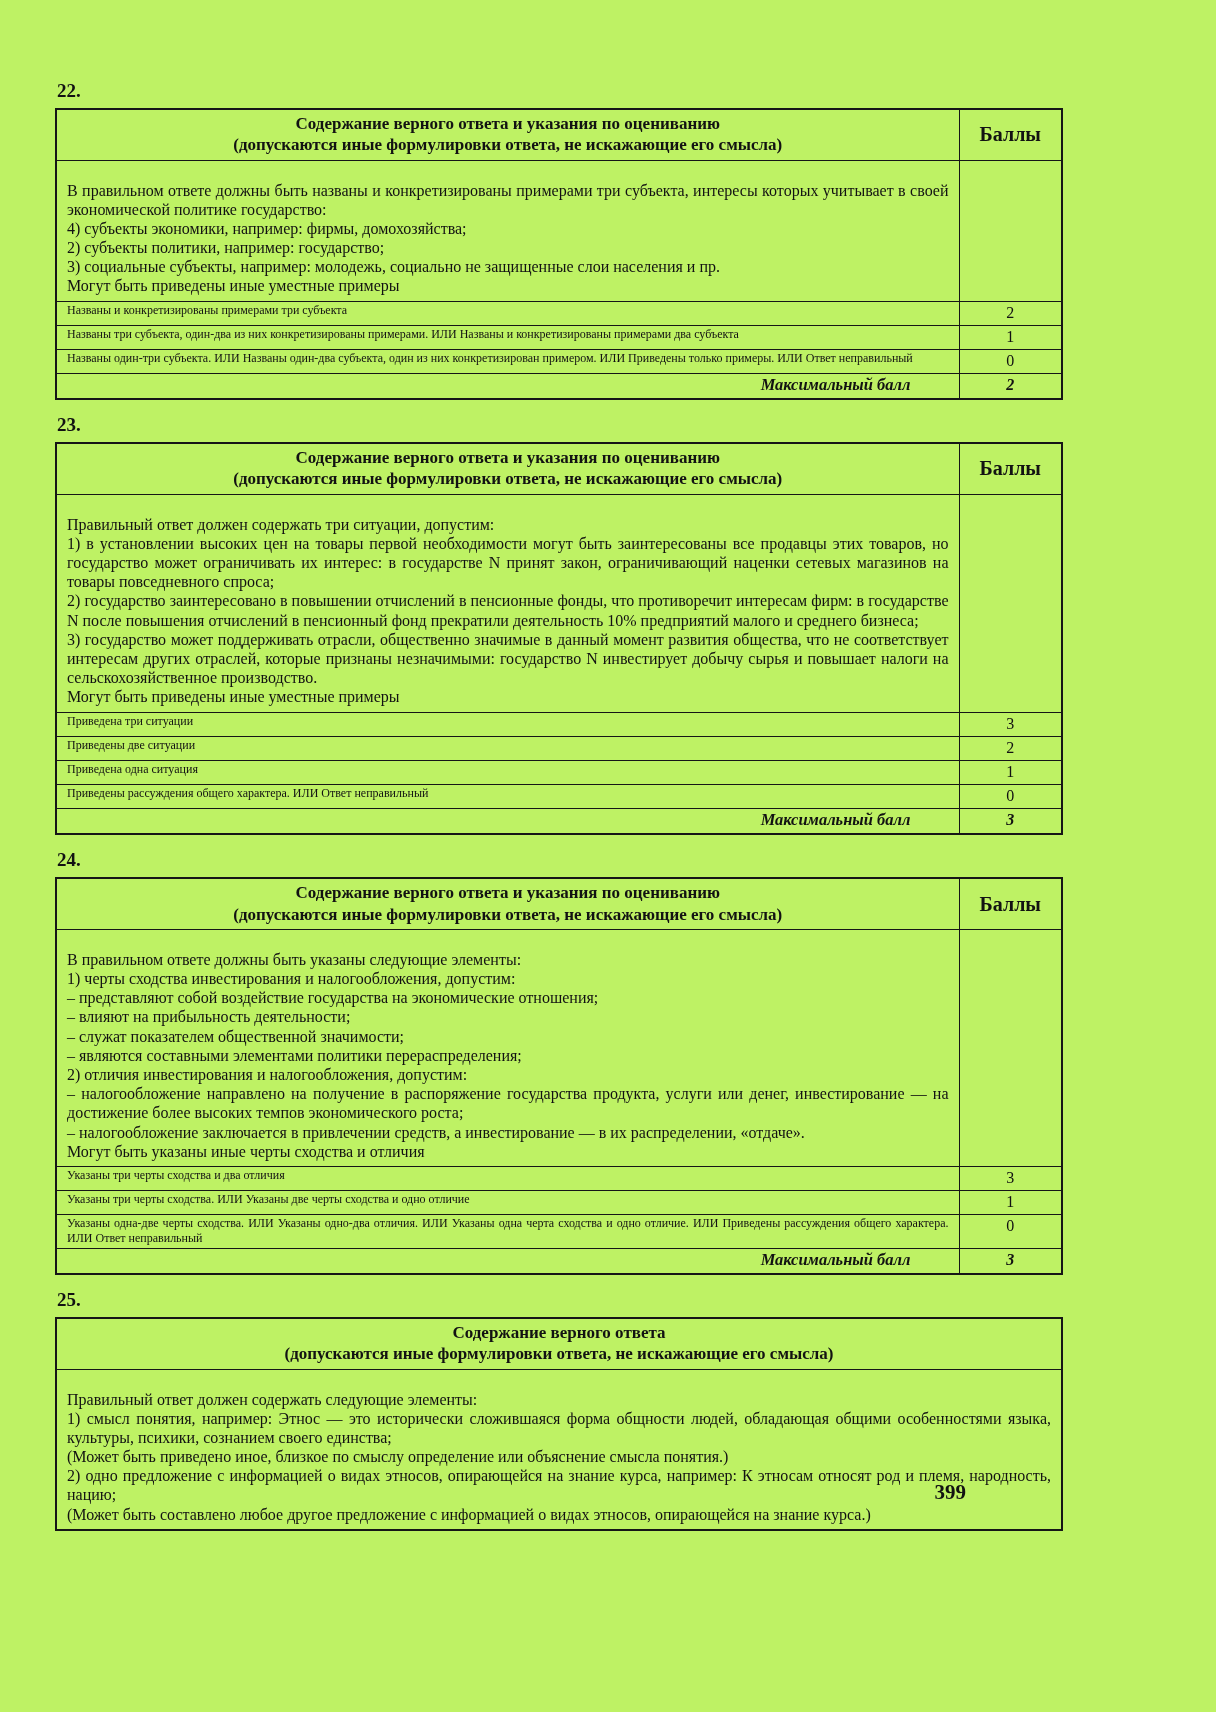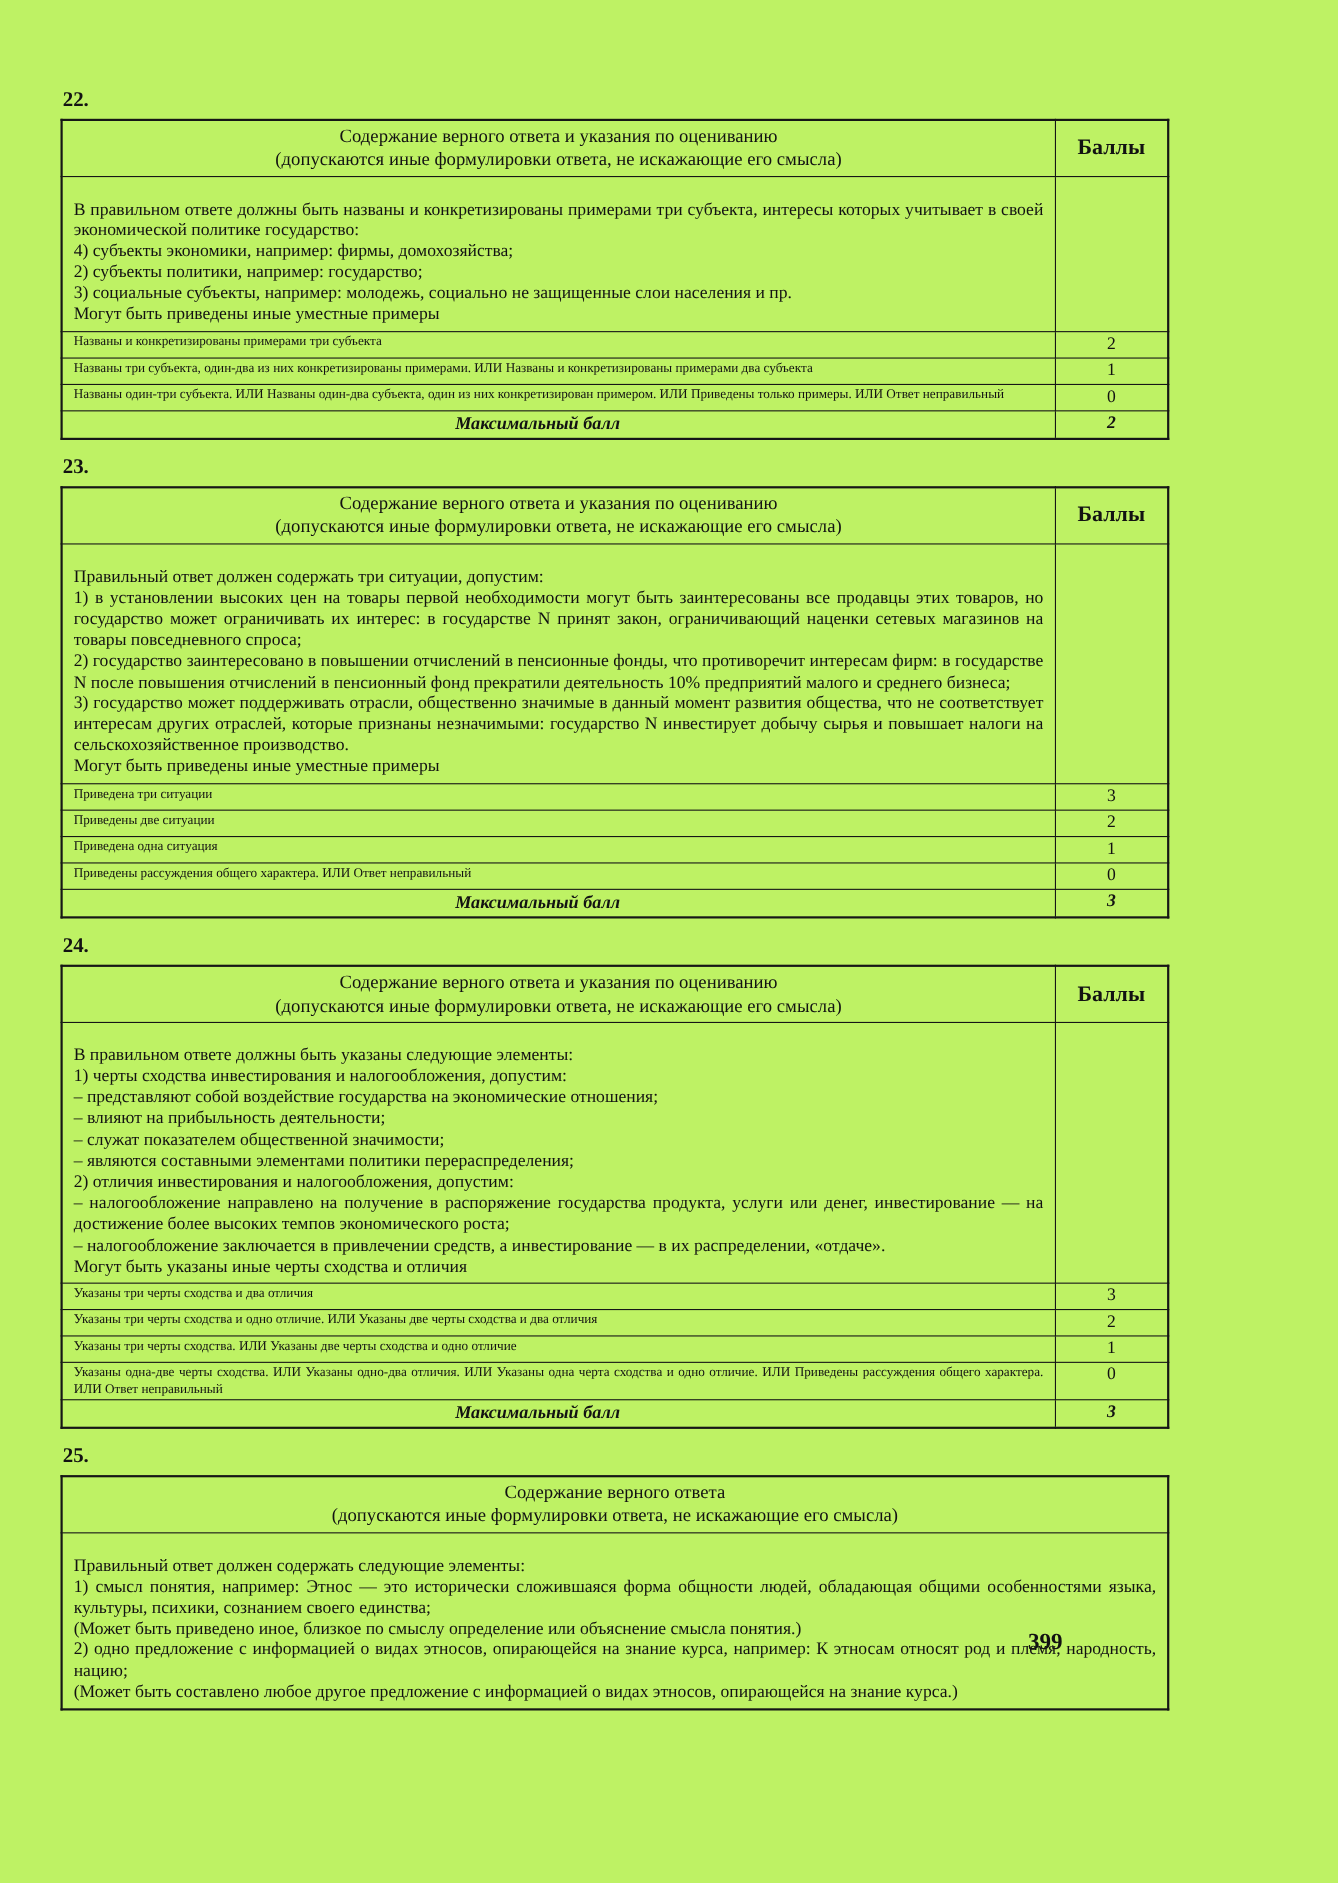--- a/index.html
+++ b/index.html
@@ -26,21 +26,21 @@
     width: 1006px;
     border: 2px solid #161616;
     table-layout: fixed;
   }
   table.rubric th, table.rubric td {
     border: 1px solid #161616;
   }
   col.c-main { width: 903px; }
   col.c-score { width: 103px; }
   th.head-main {
-    font-weight: normal;
+    font-weight: bold;
     font-size: 17px;
     line-height: 1.25;
     text-align: center;
     padding: 3px 8px 4px;
     vertical-align: middle;
   }
   th.head-score {
     font-weight: bold;
     font-size: 20px;
     text-align: center;
@@ -63,21 +63,21 @@
     vertical-align: top;
   }
   td.score {
     text-align: center;
     vertical-align: top;
     font-size: 16px;
     line-height: 1.2;
     padding: 1px 2px 3px;
   }
   tr.maxrow td.maxlabel {
-    text-align: center;
+    text-align: right;
     font-style: italic;
     font-weight: bold;
     font-size: 16.5px;
     padding: 1px 48px 3px 10px;
   }
   tr.maxrow td.score {
     font-style: italic;
     font-weight: bold;
   }
   .pagenum {
@@ -217,24 +217,20 @@
             <p>– налогообложение заключается в привлечении средств, а инвестирование — в их распределении, «отдаче».</p>
             <p>Могут быть указаны иные черты сходства и отличия</p>
           </td>
           <td class="score"></td>
         </tr>
         <tr>
           <td class="crit">Указаны три черты сходства и два отличия</td>
           <td class="score">3</td>
         </tr>
         <tr>
-          <td class="crit">Указаны три черты сходства и одно отличие. ИЛИ Указаны две черты сходства и два отличия</td>
-          <td class="score">2</td>
-        </tr>
-        <tr>
           <td class="crit">Указаны три черты сходства. ИЛИ Указаны две черты сходства и одно отличие</td>
           <td class="score">1</td>
         </tr>
         <tr>
           <td class="crit">Указаны одна-две черты сходства. ИЛИ Указаны одно-два отличия. ИЛИ Указаны одна черта сходства и одно отличие. ИЛИ Приведены рассуждения общего характера. ИЛИ Ответ неправильный</td>
           <td class="score">0</td>
         </tr>
         <tr class="maxrow">
           <td class="maxlabel">Максимальный балл</td>
           <td class="score">3</td>

